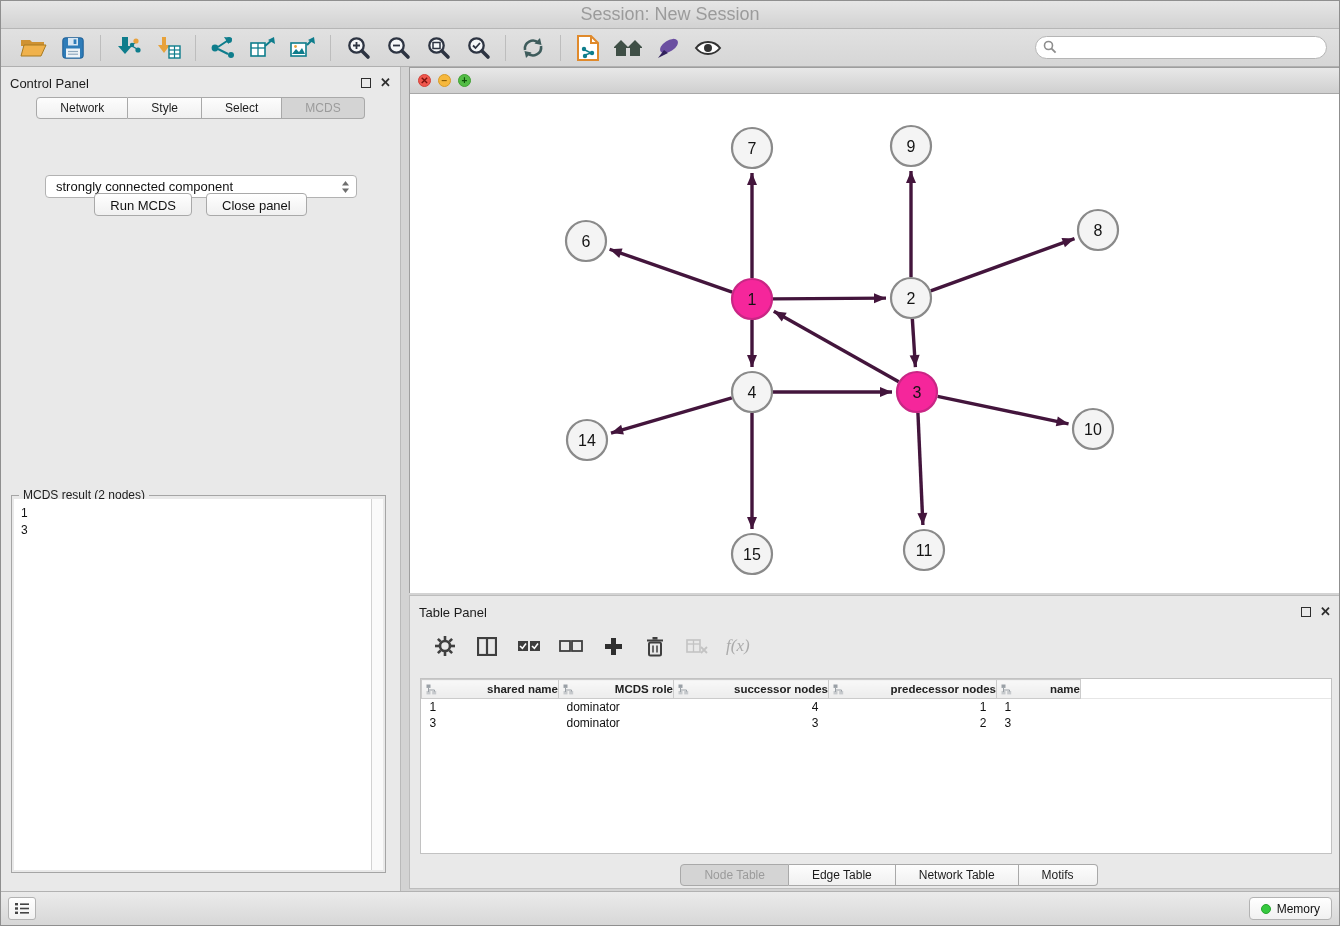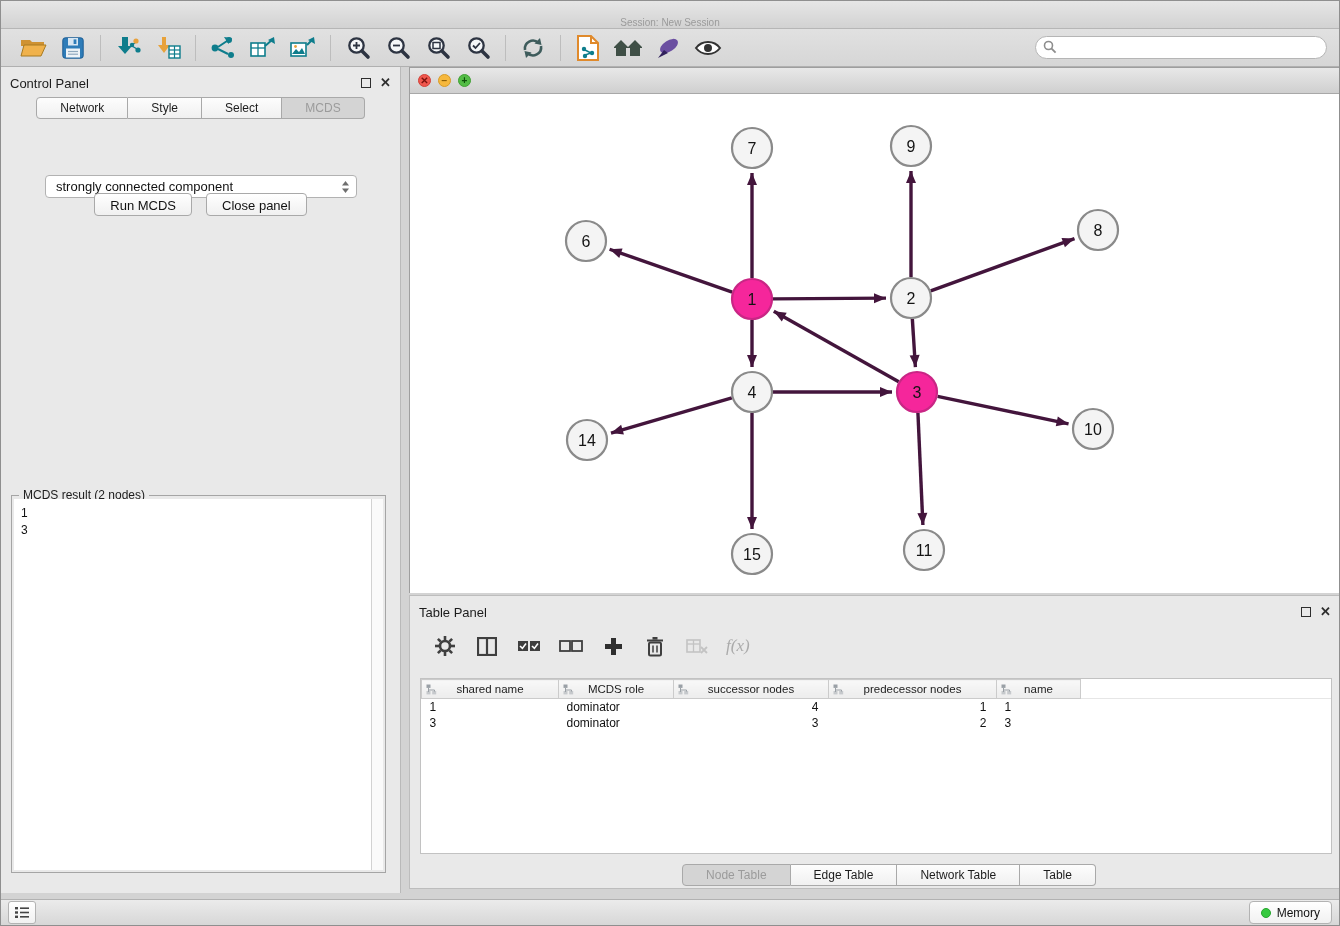--- a/index.html
+++ b/index.html
@@ -3,21 +3,21 @@
 <meta charset="utf-8">
 <style>
   * { margin:0; padding:0; box-sizing:border-box; }
   html,body { width:1340px; height:926px; }
   body { font-family:"Liberation Sans", sans-serif; background:#9a9a9a; }
   .window { position:relative; width:1340px; height:926px; background:#d3d3d3; overflow:hidden; border:1px solid #8f8f8f; }
 
   
   .titlebar { position:absolute; top:0; left:0; right:0; height:28px;
     background:linear-gradient(#e6e6e6,#d2d2d2); border-bottom:1px solid #b6b6b6;
-    display:flex; align-items:flex-end; justify-content:center; font-size:10px; color:#9b9b9b; }
+    display:flex; align-items:center; justify-content:center; font-size:18px; color:#9b9b9b; }
 
   
   .toolbar { position:absolute; top:28px; left:0; right:0; height:38px;
     background:linear-gradient(#e1e1e1,#d6d6d6); border-bottom:1px solid #b0b0b0;
     display:flex; align-items:center; padding:0 12px; }
   .tb-btn { width:40px; height:32px; display:flex; align-items:center; justify-content:center;
     background:transparent; border:none; cursor:default; flex:0 0 auto; }
   .tb-sep { width:1px; height:26px; background:#bdbdbd; margin:0 7px; flex:0 0 auto; }
   .search-wrap { margin-left:auto; position:relative; width:292px; height:23px; flex:0 0 auto; }
   .search-input { width:100%; height:100%; border-radius:12px; border:1px solid #b5b5b5;
@@ -75,29 +75,29 @@
     border:1px solid #bdbdbd; }
   .tp-toolbar { position:absolute; top:28px; left:0; right:0; height:44px; display:flex;
     align-items:center; gap:16px; padding-left:22px; }
   .tp-icon { width:26px; height:26px; display:flex; align-items:center; justify-content:center;
     background:transparent; border:none; }
   .fx-label { font-family:"Liberation Serif",serif; font-style:italic; font-size:17px; color:#ababab; }
   .table-area { position:absolute; left:10px; right:8px; top:82px; height:176px; background:#fff;
     border:1px solid #c2c2c2; overflow:hidden; }
   table.node-table { border-collapse:collapse; table-layout:fixed; width:100%; }
   .node-table th { position:relative; height:19px; background:linear-gradient(#f8f8f8,#ececec);
-    border:1px solid #cbcbcb; font-size:11.5px; font-weight:normal; color:#222; text-align:center;margin-top:30px; }
+    border:1px solid #cbcbcb; font-size:11.5px; font-weight:bold; color:#222; text-align:right;margin-top:30px; }
   .node-table th.filler { background:#fff; border:none; border-bottom:1px solid #e6e6e6; }
   .th-icon { position:absolute; left:4px; top:4px; }
   .node-table td { height:16px; font-size:12px; color:#111; padding:0 8px; }
   td.al { text-align:left; } td.ar { text-align:right; padding-right:10px; }
   .tp-tabs { position:absolute; top:268px; left:0; right:0; display:flex; justify-content:center;margin-left:28px; }
 
   
-  .statusbar { position:absolute; left:0; right:0; bottom:0; height:26px;
+  .statusbar { position:absolute; left:0; right:0; bottom:0; height:34px;
     background:linear-gradient(#ebebeb,#d7d7d7); border-top:1px solid #b2b2b2;
     display:flex; align-items:center; padding:0 7px; }
   .list-btn { width:28px; height:23px; border:1px solid #b3b3b3; border-radius:3px;
     background:linear-gradient(#ffffff,#f1f1f1); display:flex; align-items:center; justify-content:center; }
   .memory-btn { margin-left:auto; height:23px; border:1px solid #b3b3b3; border-radius:4px;
     background:linear-gradient(#ffffff,#f1f1f1); display:flex; align-items:center; gap:6px;
     padding:0 11px; font-size:12px; color:#111; font-family:"Liberation Sans",sans-serif; }
   .memory-dot { width:10px; height:10px; border-radius:50%; background:#36c93f; border:1px solid #27a52f; }
 </style>
 </head>
@@ -486,21 +486,21 @@
             <td class="al">3</td>
             <td></td>
           </tr>
         </tbody>
       </table>
     </div>
     <div class="tp-tabs">
       <span class="tab active">Node Table</span>
       <span class="tab">Edge Table</span>
       <span class="tab">Network Table</span>
-      <span class="tab">Table</span>
+      <span class="tab">Motifs</span>
     </div>
   </div>
 
   <div class="statusbar">
     <button class="list-btn">
       <svg width="16" height="13" viewBox="0 0 16 13">
         <rect x="1" y="1" width="3" height="2.4" fill="#444"></rect>
           <line x1="6" y1="2.2" x2="15" y2="2.2" stroke="#444" stroke-width="1.6"></line>
         <rect x="1" y="5.3" width="3" height="2.4" fill="#444"></rect>
           <line x1="6" y1="6.5" x2="15" y2="6.5" stroke="#444" stroke-width="1.6"></line>

